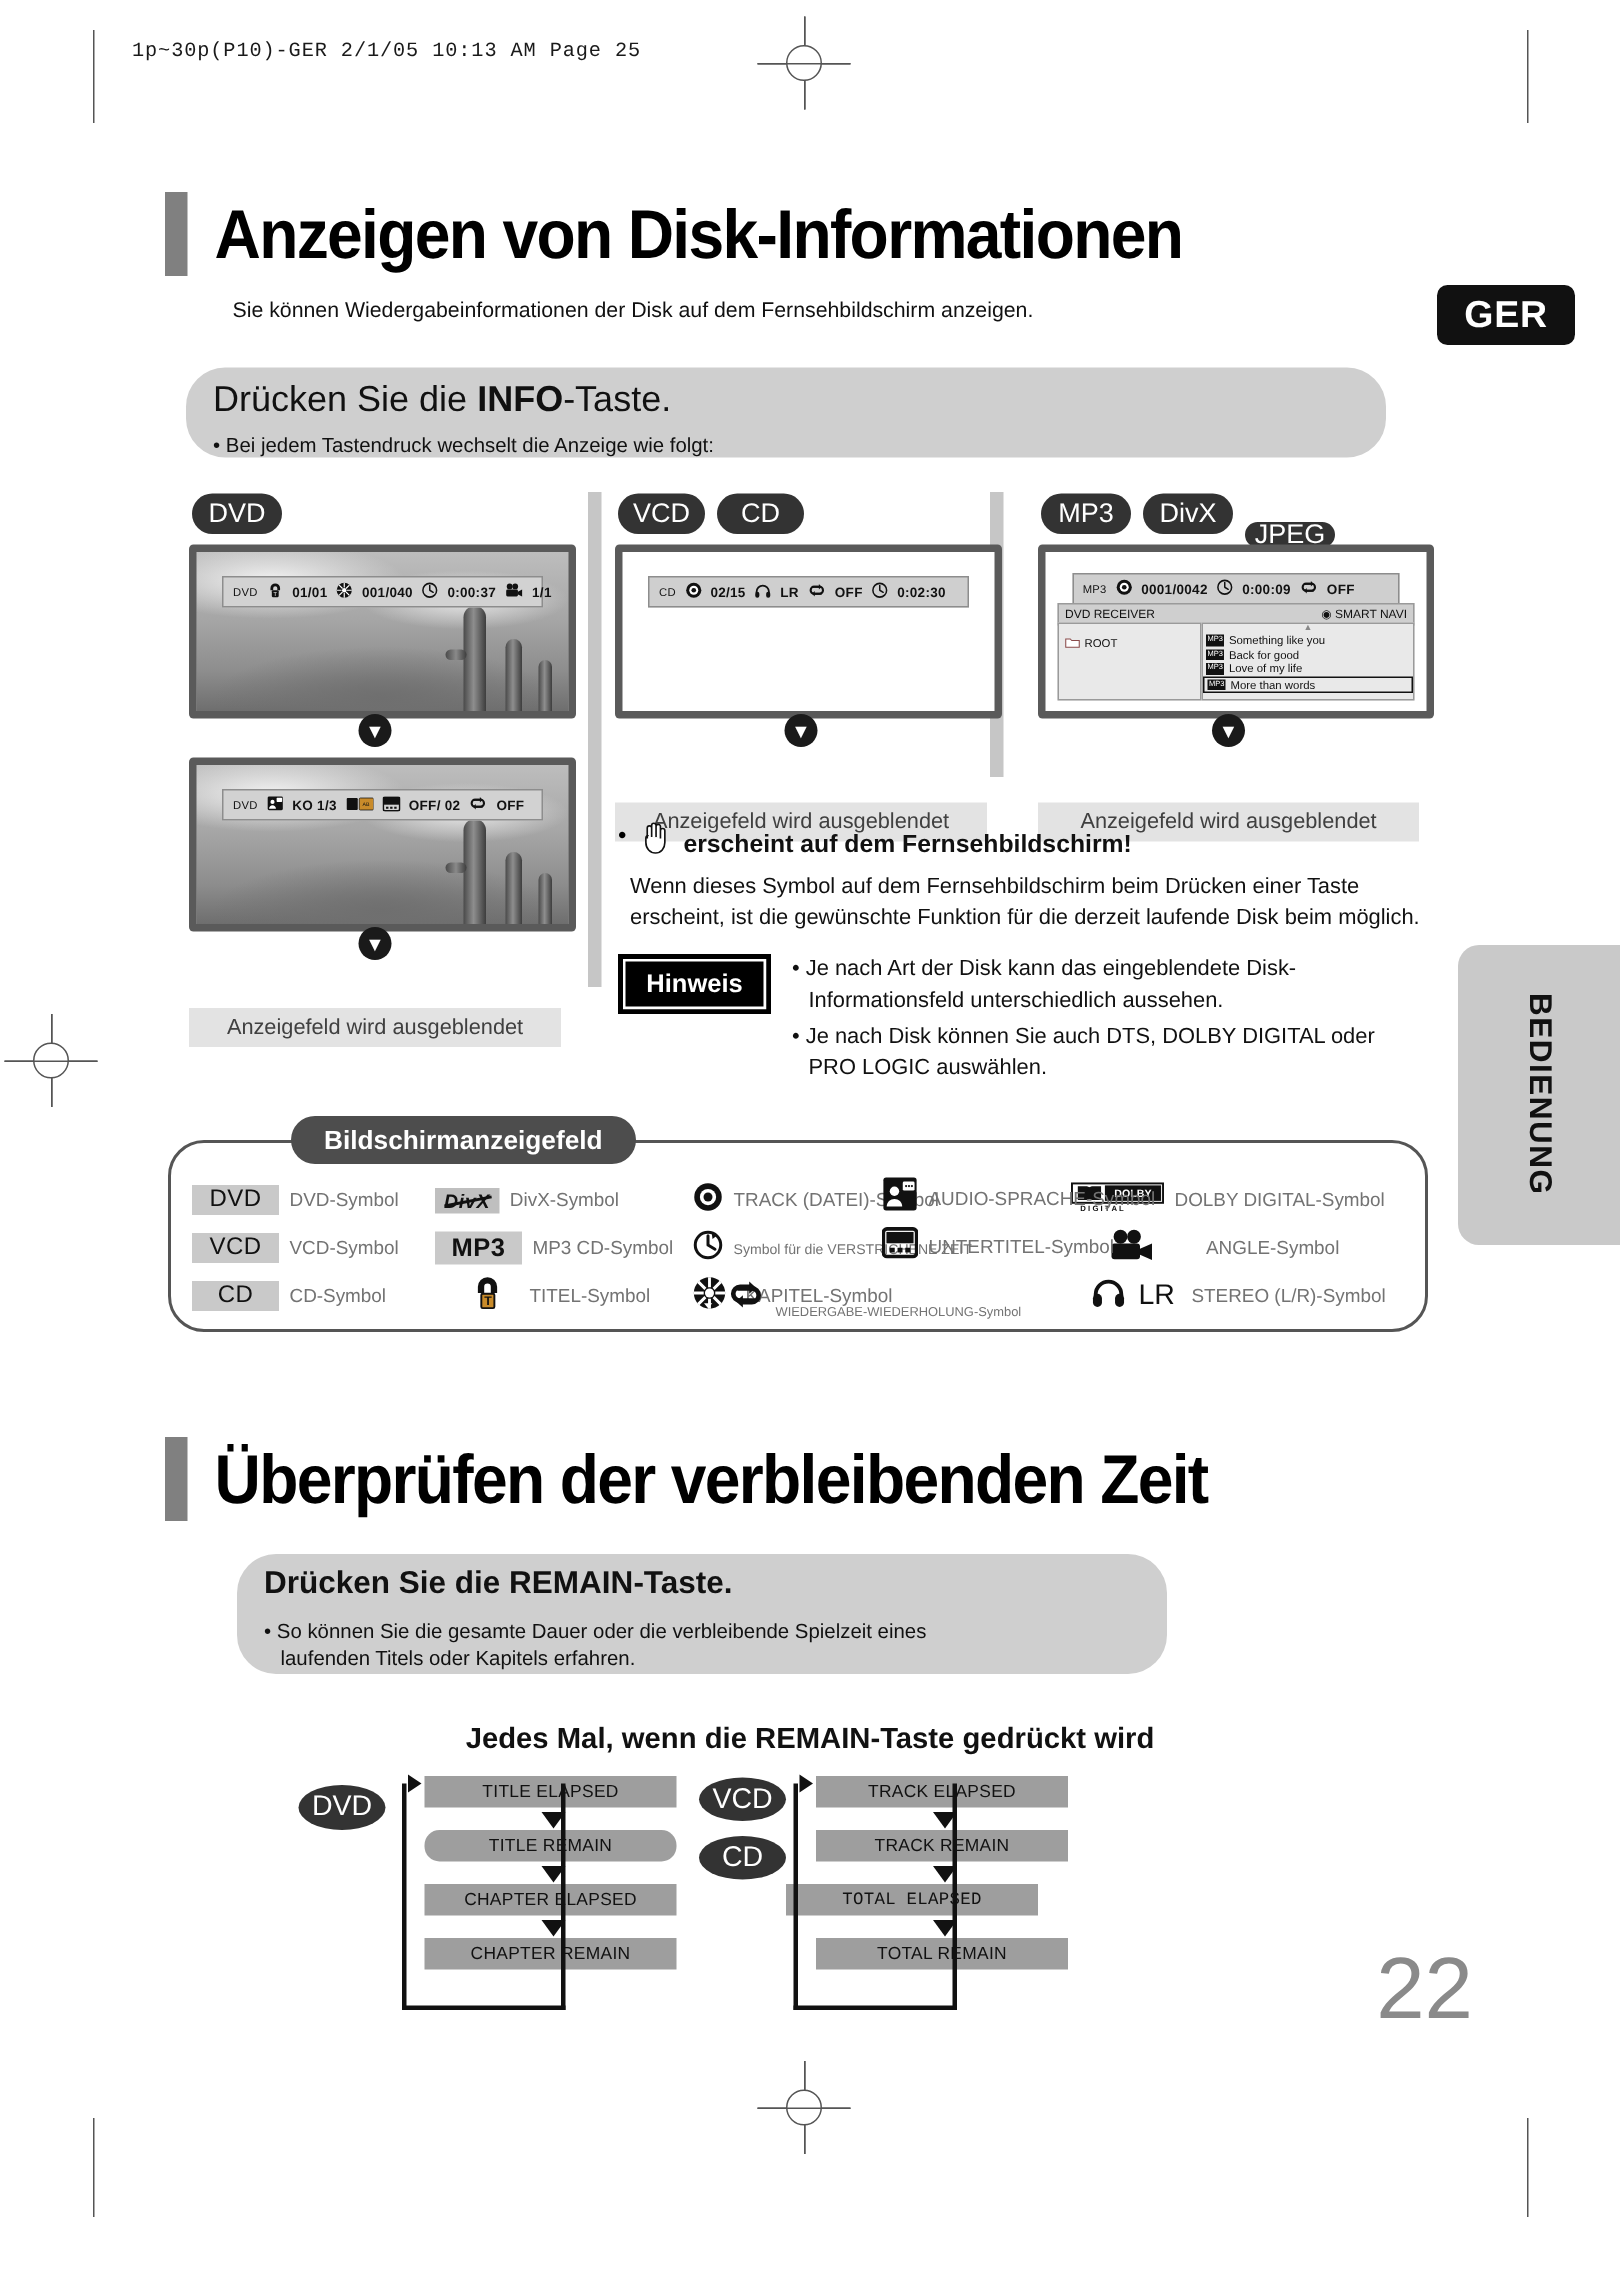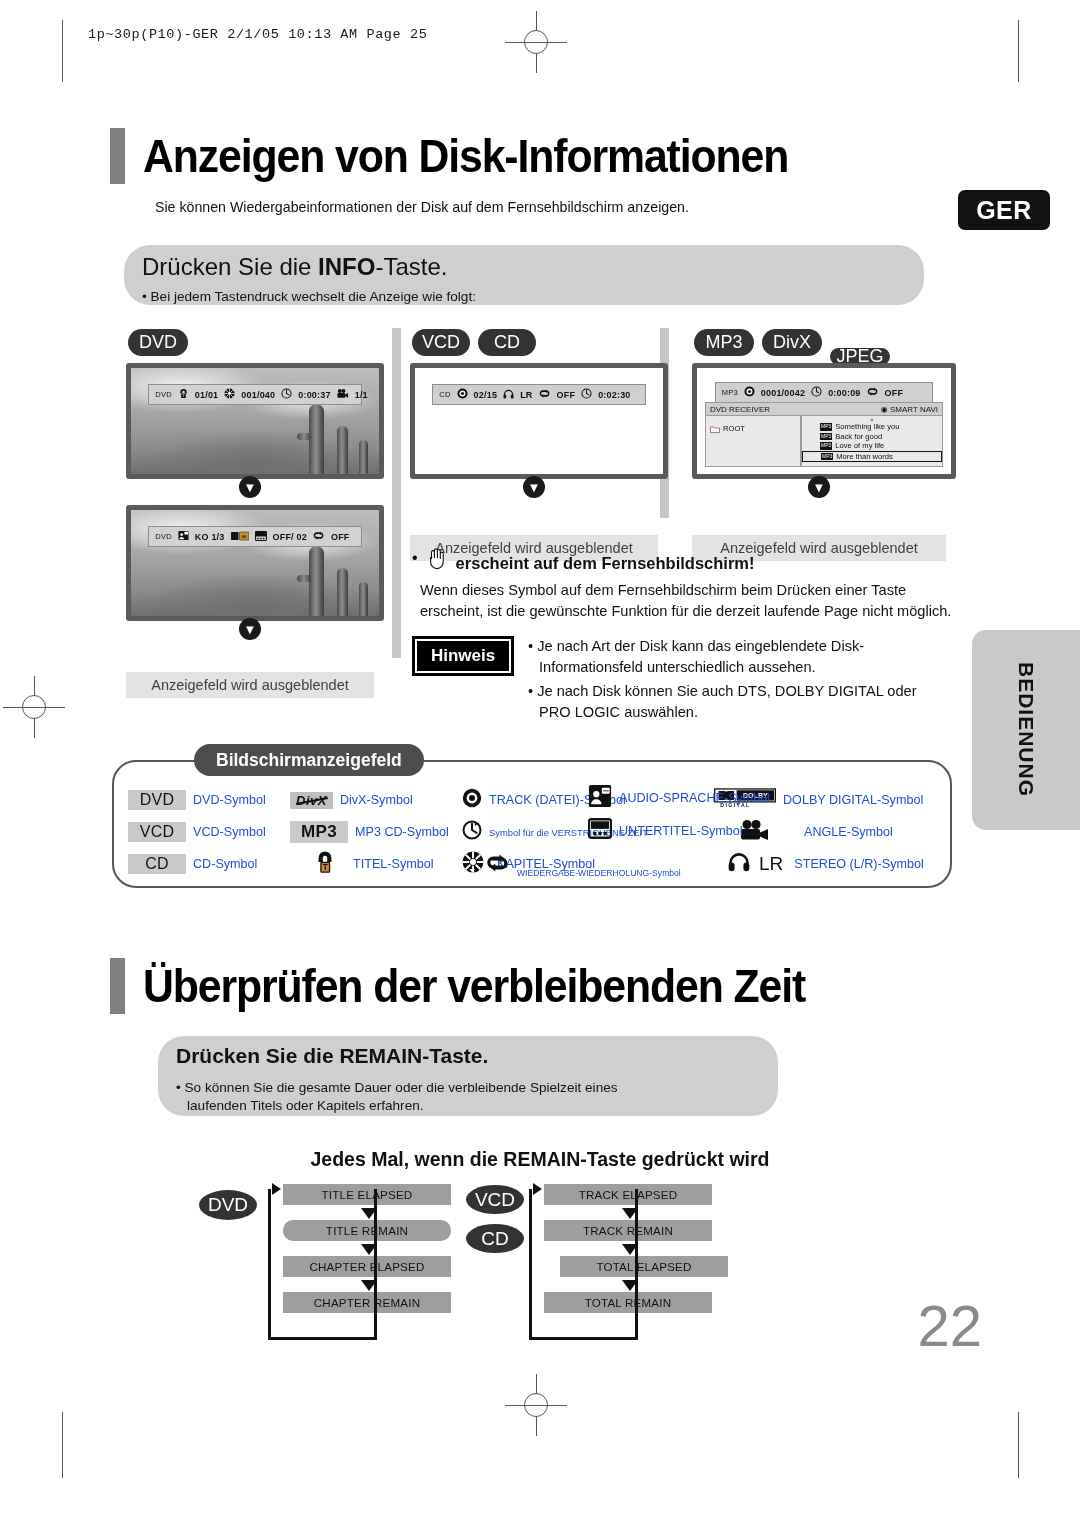--- a/index.html
+++ b/index.html
@@ -130,21 +130,21 @@
   }
   .legend-title{
     position:absolute;left:80px;top:-18px;height:32px;padding:0 22px;
     background:#4d4d4d;color:#fff;border-radius:18px;
     display:flex;align-items:center;font-size:17.5px;font-weight:bold;
   }
   .lg-grid{position:absolute;inset:22px 10px 6px 14px;display:grid;
     grid-template-columns:162px 172px 252px 240px;
     grid-template-rows:repeat(3,1fr);align-items:center;}
   .lg-cell{display:flex;align-items:center;gap:7px;}
-  .lg-txt{font-size:12.6px;color:#1d4ed8;white-space:nowrap;}
+  .lg-txt{font-size:12.6px;color:#737373;white-space:nowrap;}
   .lg-txt.sm{font-size:9.4px;}
   .lg-txt.xs{font-size:8.6px;}
   .disc-tag{
     background:#c9c9c9;color:#111;font-size:16px;padding:1px 7px;min-width:44px;
     text-align:center;letter-spacing:.3px;
   }
   .divx-tag{
     background:#bfbfbf;color:#111;font-size:13px;font-weight:bold;padding:1px 6px;
     position:relative;letter-spacing:.5px;font-style:italic;
   }
@@ -180,21 +180,21 @@
   .samsung-logo{position:absolute;left:0;right:0;text-align:center;}
   .samsung-logo .l1{font-size:26px;font-weight:bold;letter-spacing:-0.5px;color:#111;}
   .samsung-logo .l1 i{font-style:italic;font-weight:bold;}
   .swoosh{
     position:absolute;left:16%;right:10%;top:-14px;height:26px;
     border:2.5px solid #111;border-bottom:none;border-radius:50%/100% 100% 0 0;
     border-left-color:transparent;
   }
 
   .mp3list{position:absolute;background:#e9e9e9;border:1px solid #9a9a9a;}
-  .mp3row{display:flex;align-items:center;gap:3px;font-size:7.6px;color:#111;padding:0 18px;height:9.6px;}
+  .mp3row{display:flex;align-items:center;gap:3px;font-size:7.6px;color:#111;padding:0 2px;height:9.6px;}
   .mp3tag{background:#111;color:#fff;font-size:5px;padding:0 1px;line-height:1.5;}
   .mp3sel{border:1px solid #111;}
   .navbar{
     position:absolute;background:#cfcfcf;border:1px solid #9a9a9a;
     display:flex;align-items:center;justify-content:space-between;
     font-size:8px;color:#111;padding:0 4px;
   }
 </style>
 </head>
 <body>
@@ -486,21 +486,21 @@
     <div style="display:flex;align-items:flex-start;gap:8px;">
       <span style="font-size:16px;line-height:1;">•</span>
       <span class="ic" style="margin-top:-4px;">
         <svg width="22" height="24" viewBox="0 0 24 26">
           <path d="M6 14V6.5a1.6 1.6 0 013.2 0V13M9.2 13V4.6a1.6 1.6 0 013.2 0V13M12.4 13V5.4a1.6 1.6 0 013.2 0V14M15.6 14V8.4a1.6 1.6 0 013.2 0V17c0 4.4-2.8 7.6-6.8 7.6S5 21.4 5 17v-3.2c0-1.6 1-2.2 1.9-1.4" fill="#fff" stroke="#111" stroke-width="1.2" stroke-linejoin="round"></path>
         </svg>
       </span>
       <span class="note-head" style="margin-top:4px;">erscheint auf dem Fernsehbildschirm!</span>
     </div>
     <div class="note-body" style="margin-top:6px;margin-left:8px;">Wenn dieses Symbol auf dem Fernsehbildschirm beim Drücken einer Taste</div>
-    <div class="note-body" style="margin-left:8px;">erscheint, ist die gewünschte Funktion für die derzeit laufende Page nicht möglich.</div>
+    <div class="note-body" style="margin-left:8px;">erscheint, ist die gewünschte Funktion für die derzeit laufende Disk beim möglich.</div>
   </div>
 
   <div style="position:absolute;left:412px;top:636px;width:545px;display:flex;gap:14px;">
     <div class="hinweis">Hinweis</div>
     <div style="flex:1;">
       <div class="bullet-line">• Je nach Art der Disk kann das eingeblendete Disk-</div>
       <div class="bullet-line" style="padding-left:11px;">Informationsfeld unterschiedlich aussehen.</div>
       <div class="bullet-line" style="margin-top:4px;">• Je nach Disk können Sie auch DTS, DOLBY DIGITAL oder</div>
       <div class="bullet-line" style="padding-left:11px;">PRO LOGIC auswählen.</div>
     </div>
@@ -685,21 +685,21 @@
   <div class="loop" style="left:268px;top:1189px;width:103px;height:148px;border-right:3px solid #111;border-left:3px solid #111;border-top:none;"></div>
   <div class="loop-arrow" style="left:272px;top:1183px;"></div>
 
   <div class="ellipse" style="position:absolute;left:466px;top:1185px;width:58px;height:29px;">VCD</div>
   <div class="ellipse" style="position:absolute;left:466px;top:1224px;width:58px;height:29px;">CD</div>
 
   <div class="fbox" style="left:544px;top:1184px;">TRACK ELAPSED</div>
   <div class="fdown" style="left:622px;top:1208px;"></div>
   <div class="fbox" style="left:544px;top:1220px;">TRACK REMAIN</div>
   <div class="fdown" style="left:622px;top:1244px;"></div>
-  <div class="fbox" style="left:560px;top:1256px;">TOTAL ELAPSED</div>
+  <div class="fbox" style="left:524px;top:1256px;font-family:Liberation Mono, monospace;">TOTAL ELAPSED</div>
   <div class="fdown" style="left:622px;top:1280px;"></div>
   <div class="fbox" style="left:544px;top:1292px;">TOTAL REMAIN</div>
 
   <div class="loop" style="left:529px;top:1189px;width:103px;height:148px;border-right:3px solid #111;border-left:3px solid #111;border-top:none;"></div>
   <div class="loop-arrow" style="left:533px;top:1183px;"></div>
 
   <div class="pageno">22</div>
 
 </div>
 

